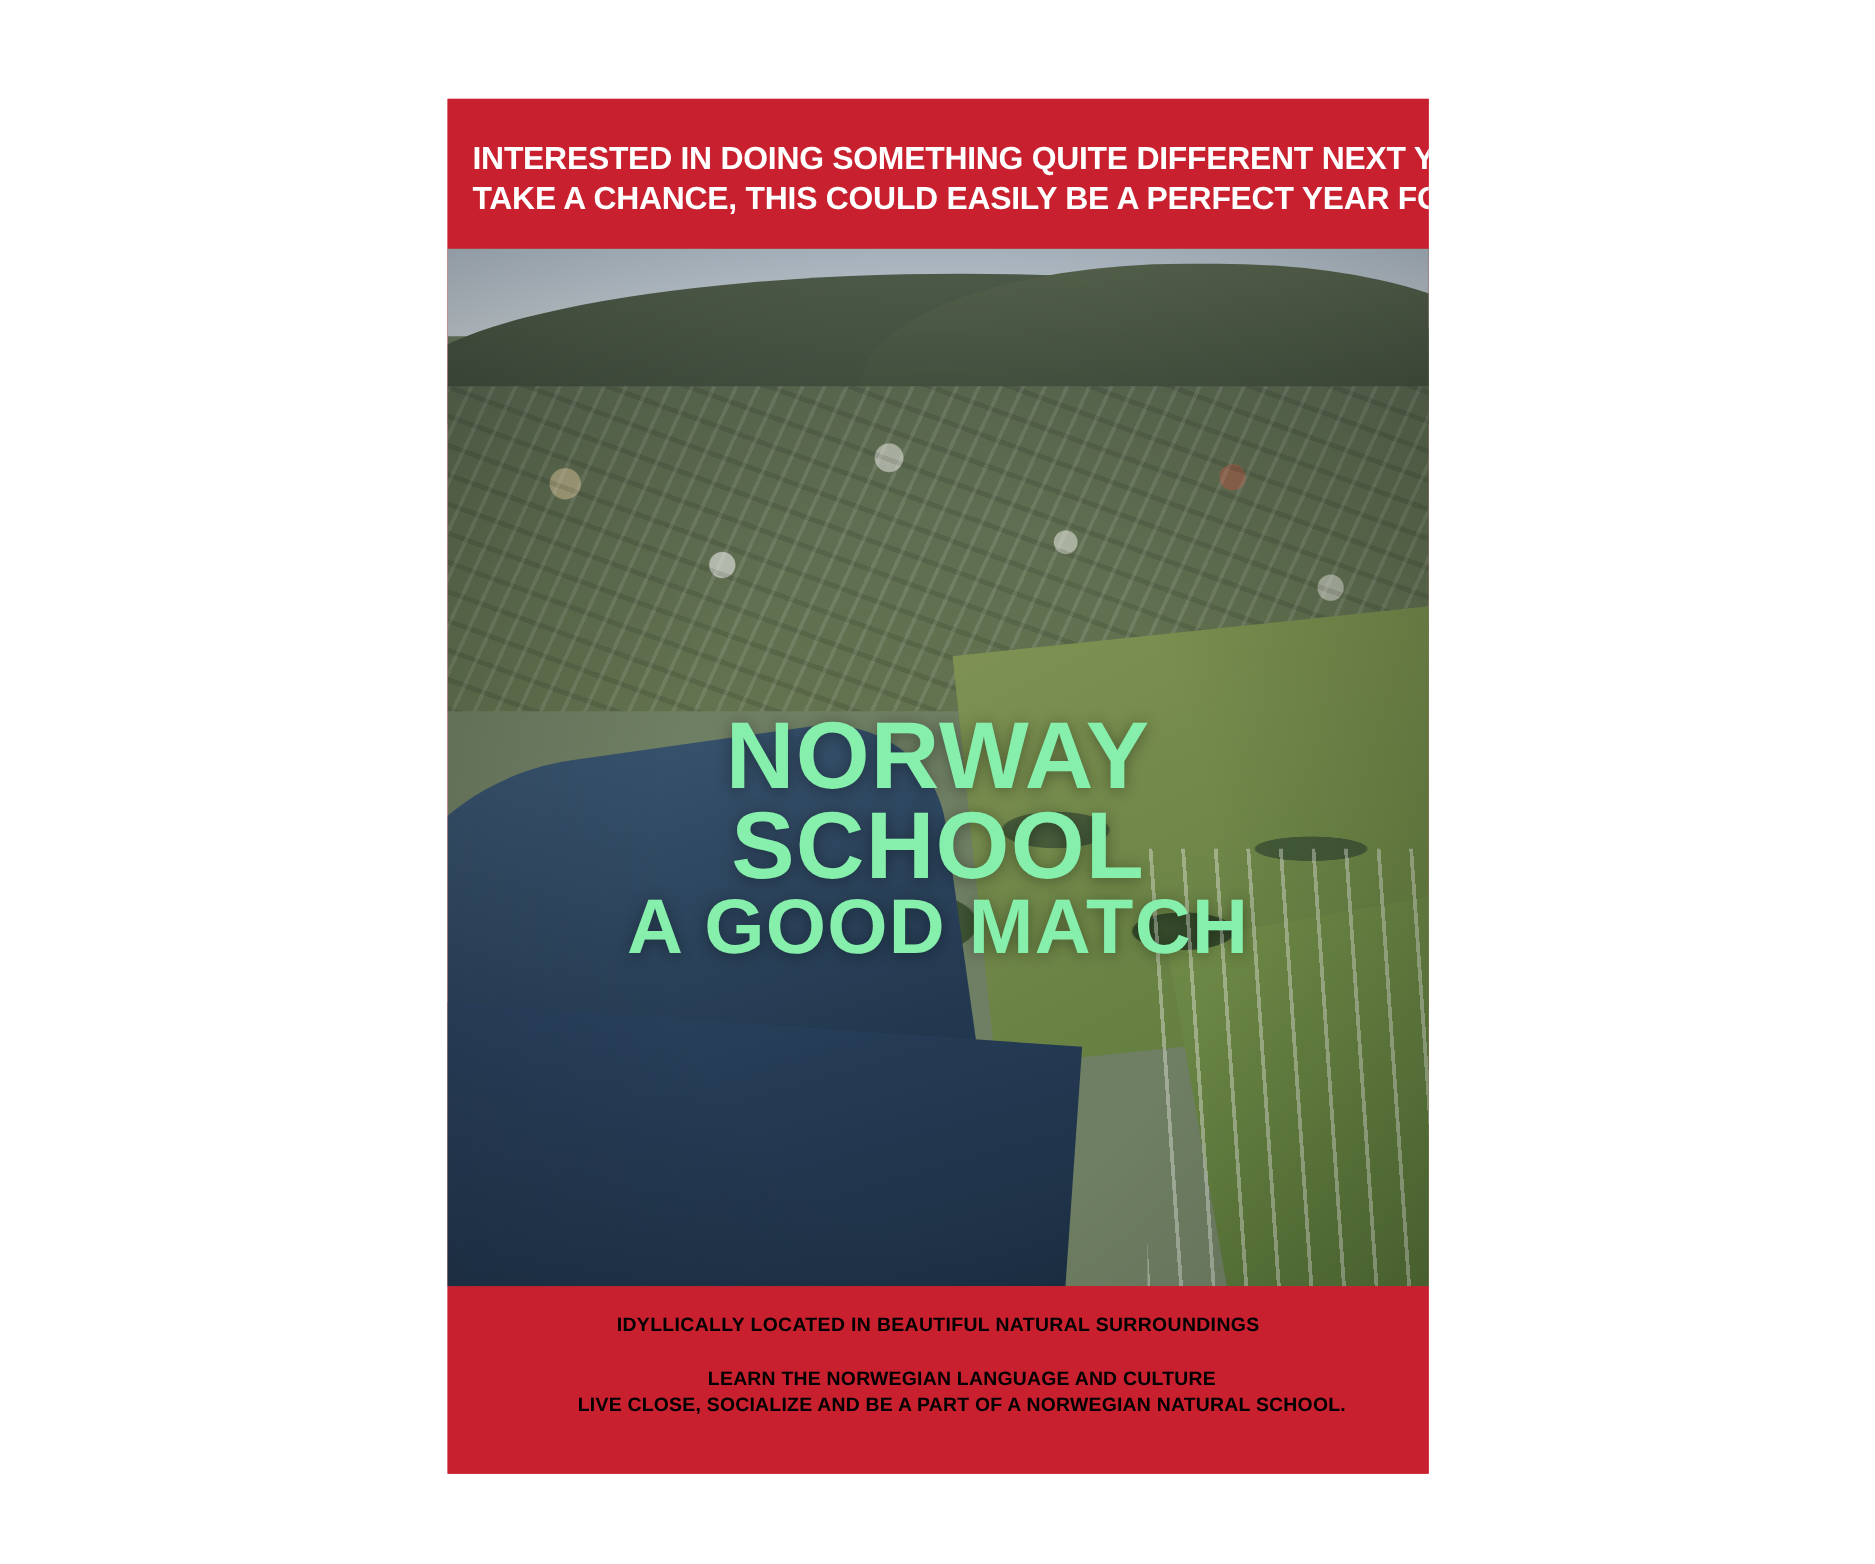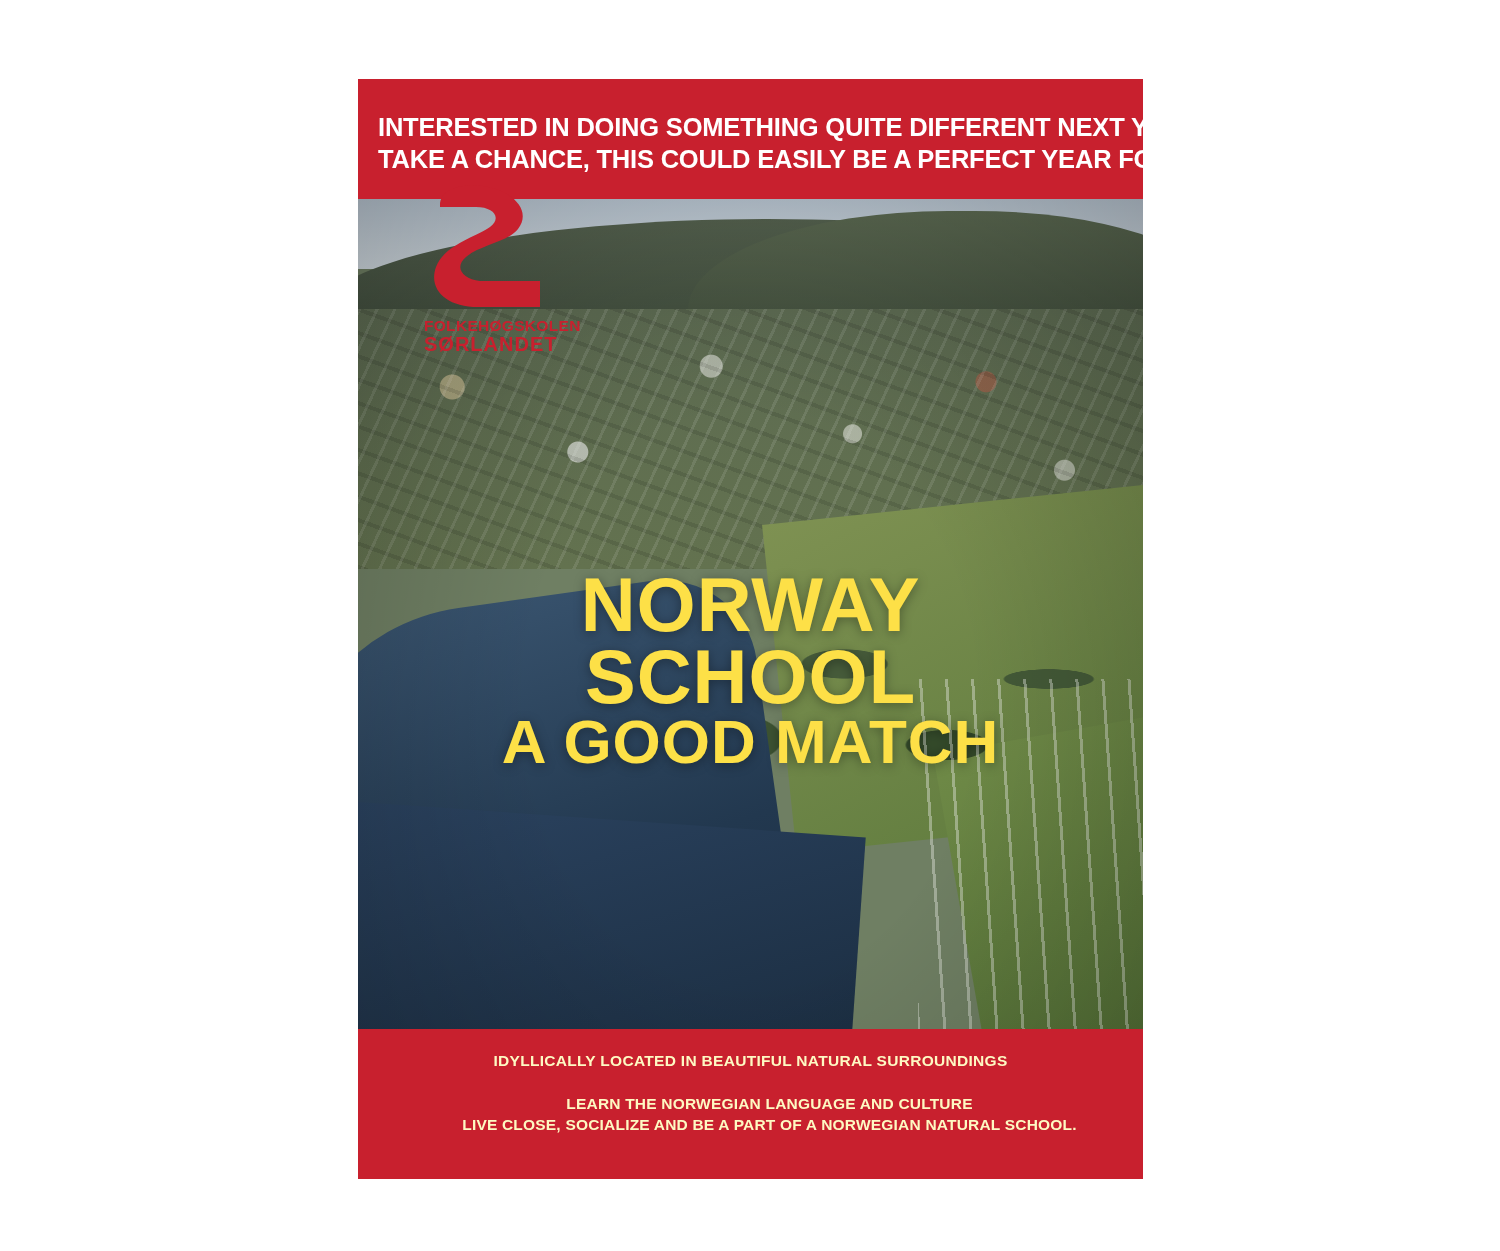--- a/index.html
+++ b/index.html
@@ -175,42 +175,42 @@
   .logo-text .l2 { font-size: 20px; letter-spacing: 1px; }
 
   
   .headline {
     position: absolute;
     left: 0;
     top: 490px;
     width: 785px;
     z-index: 6;
     text-align: center;
-    color: #fde047;
+    color: #86efac;
     text-shadow: 0 2px 12px rgba(0,0,0,.35);
   }
   .headline .h {
     font-weight: bold;
     letter-spacing: 1px;
     line-height: 0.95;
   }
   .h1 { font-size: 76px; }
   .h2 { font-size: 76px; }
   .h3 { font-size: 76px; }
   .h4 { font-size: 62px; letter-spacing: 2px; }
 
   
   .bottom {
     position: absolute;
     left: 0;
     top: 950px;
     width: 785px;
     height: 150px;
     background: #c8202e;
-    color: #fef9c3;
+    color: #000000;
     text-align: center;
     box-sizing: border-box;
     padding-top: 22px;
   }
   .bottom .b1 {
     font-weight: bold;
     font-size: 15.5px;
     line-height: 20px;
     letter-spacing: 0.3px;
   }
@@ -248,31 +248,20 @@
     </div>
     <div class="field"></div>
     <div class="field2"></div>
     <div class="trees"></div>
     <div class="river"></div>
     <div class="river2"></div>
     <div class="birches"></div>
     <div class="photo-shade"></div>
   </div>
 
-  <div class="logo">
-    <div class="logo-mark">
-      <svg width="140" height="135" viewBox="0 0 140 135" xmlns="http://www.w3.org/2000/svg">
-        <path d="M18 26 C18 6, 52 2, 74 10 C96 18, 108 34, 96 50 C86 63, 58 66, 44 78 C32 88, 40 100, 58 102 L118 102 L118 128 L56 128 C24 128, 6 110, 14 88 C22 66, 54 58, 68 48 C80 39, 72 28, 54 28 L18 28 Z" fill="#c8202e"></path>
-      </svg>
-    </div>
-    <div class="logo-text">
-      <div class="l1">FOLKEHØGSKOLEN</div>
-      <div class="l2">SØRLANDET</div>
-    </div>
-  </div>
 
   <div class="headline">
     <div class="h h1">NORWAY</div>
     <div class="h h3">SCHOOL</div>
     <div class="h h4">A GOOD MATCH</div>
   </div>
 
   <div class="bottom">
     <div class="b1">
       <div>IDYLLICALLY LOCATED IN BEAUTIFUL  NATURAL  SURROUNDINGS</div>

